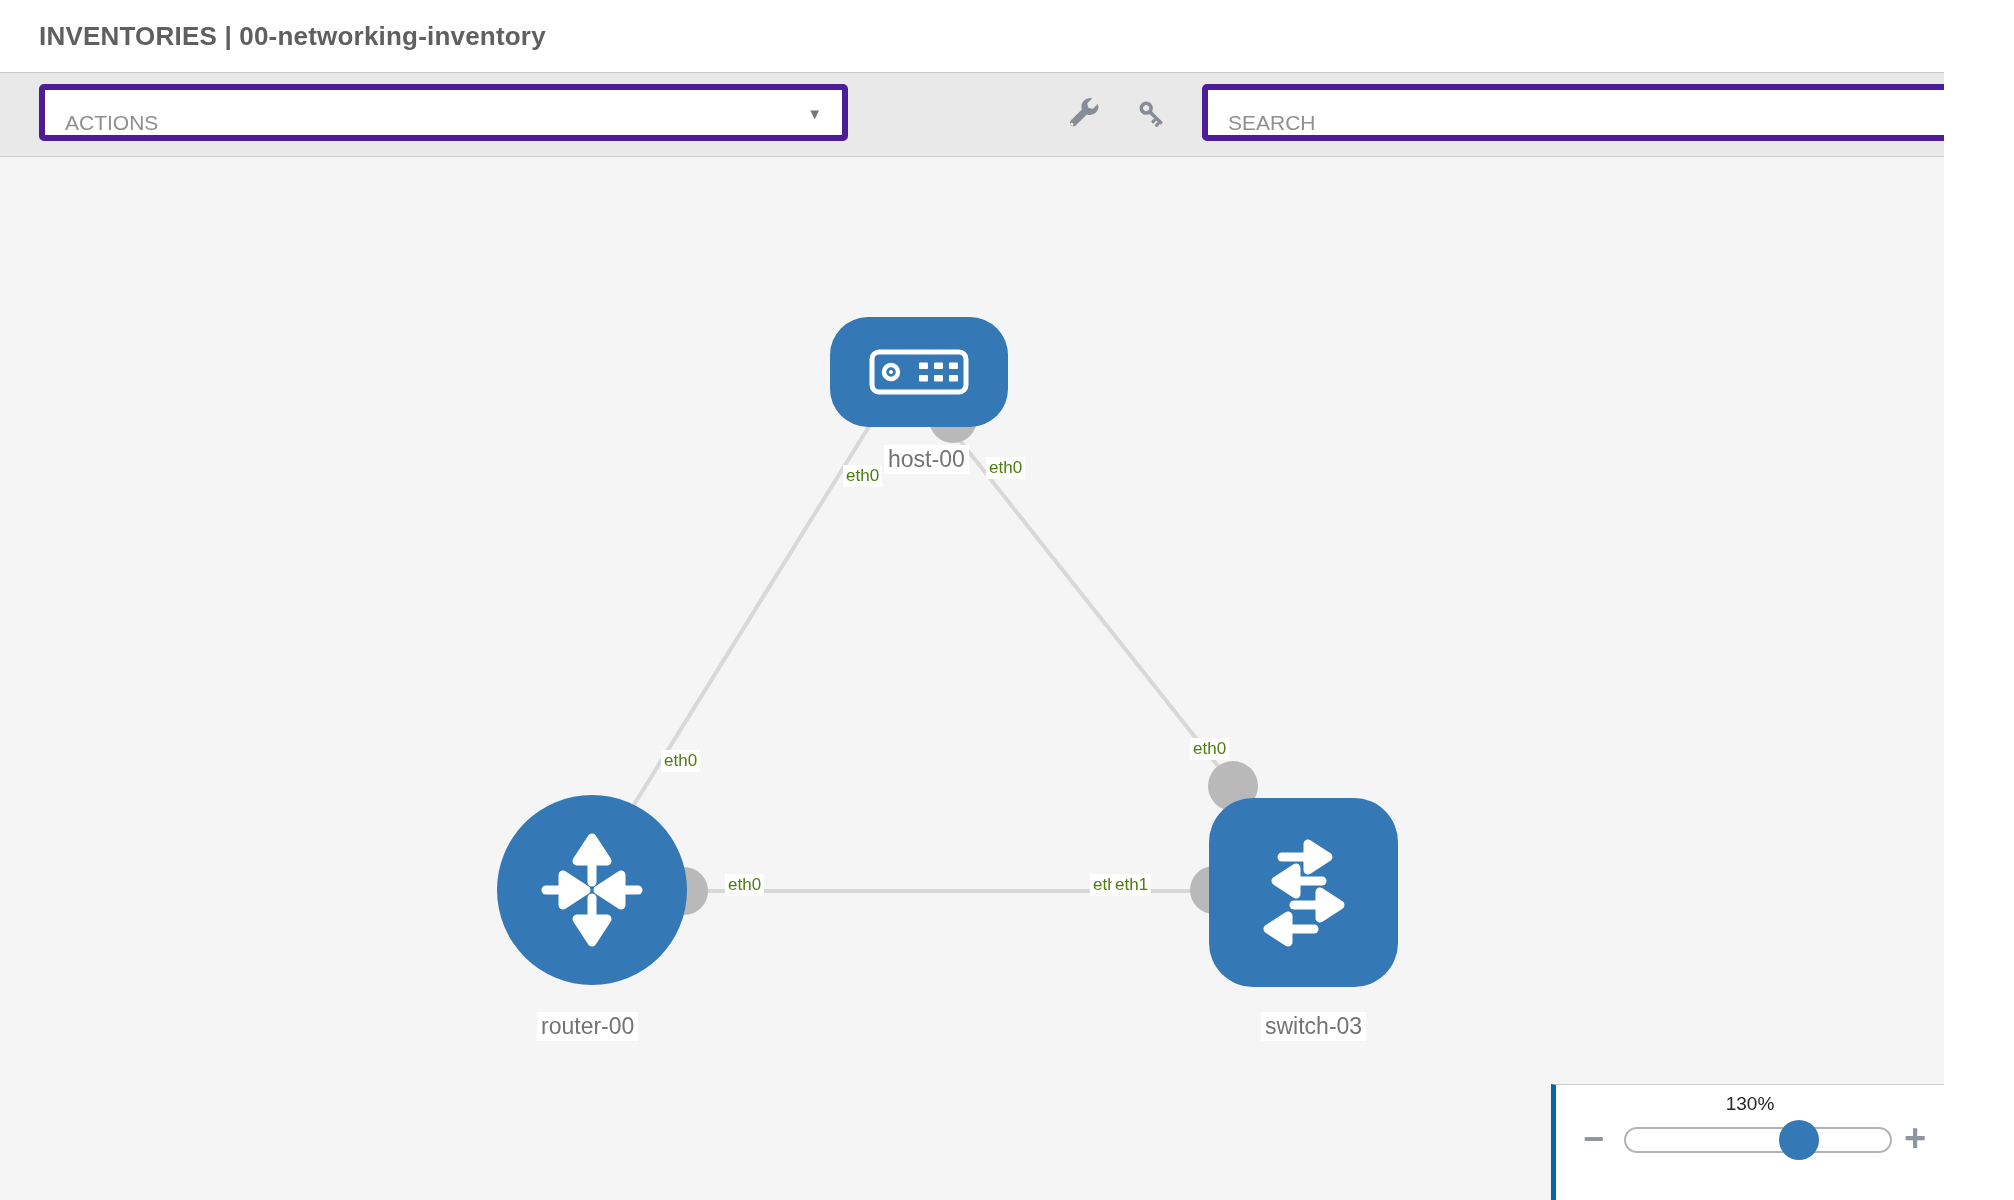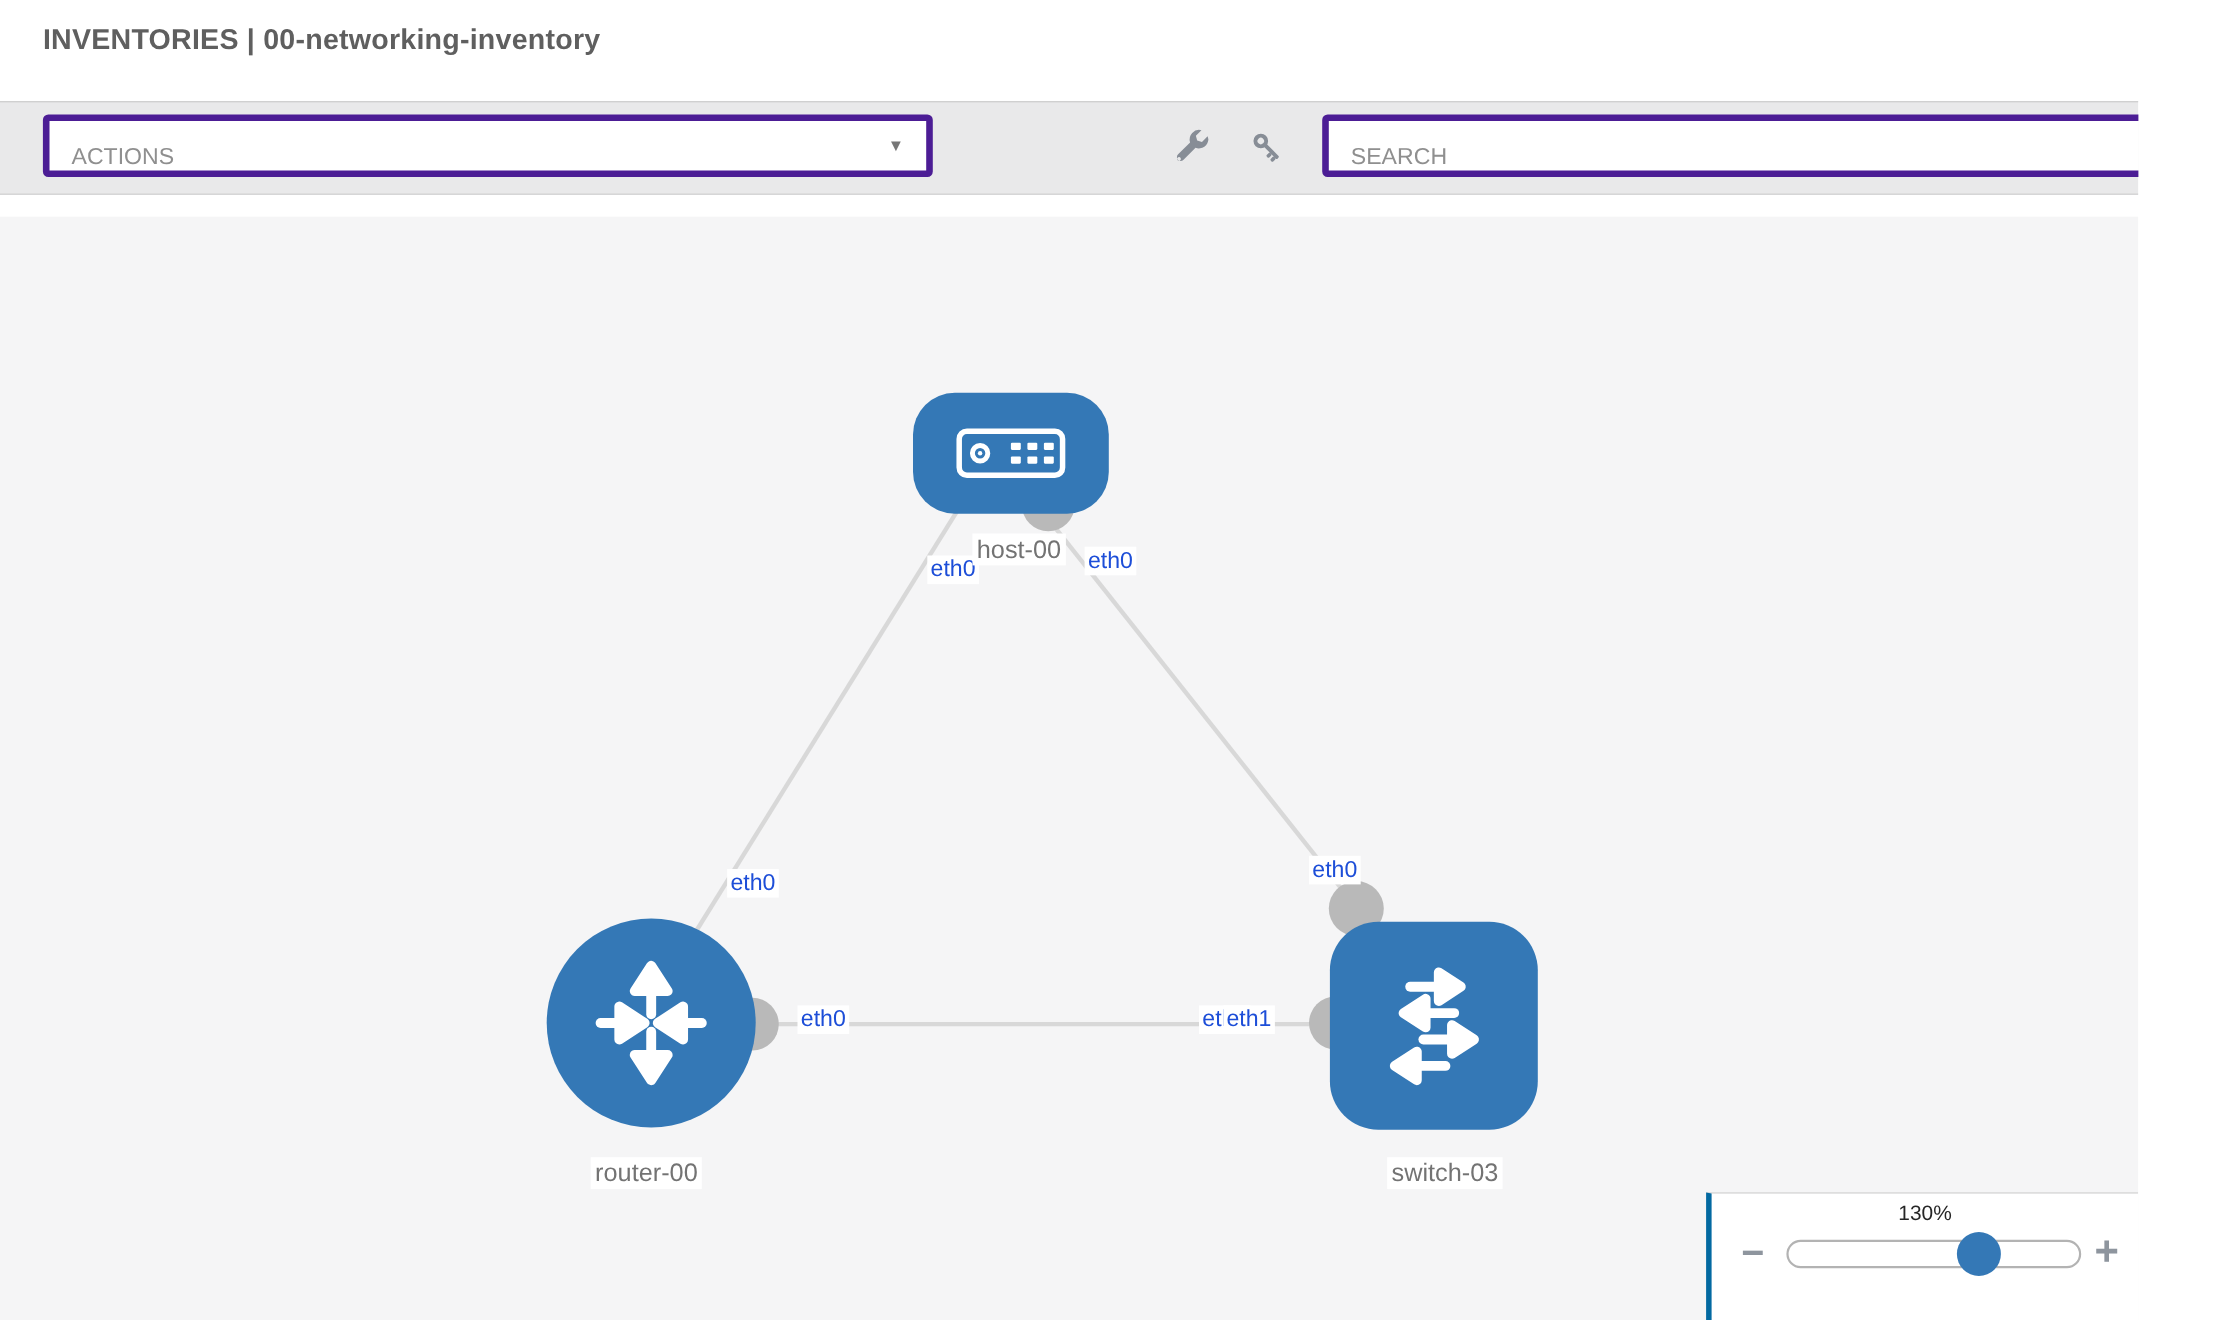--- a/index.html
+++ b/index.html
@@ -1,19 +1,19 @@
 <!DOCTYPE html>
 <html><head>
 <meta charset="utf-8">
 <style>
   html,body { margin:0; padding:0; background:#ffffff; }
   .app {
     position:relative; width:1944px; height:1200px; overflow:hidden;
     font-family:"Liberation Sans", sans-serif; background:#ffffff;
-    display:flex; flex-direction:column;gap:20px;
+    display:flex; flex-direction:column;
   }
 
   
   .titlebar { position:relative; height:72px; flex:0 0 auto; background:#ffffff; }
   .page-title {
     position:absolute; left:39px; top:50%; transform:translateY(-50%);
     font-size:26px; font-weight:bold; color:#5f5f5f; letter-spacing:0.2px; white-space:nowrap;
   }
   .close-btn {
     position:absolute; left:1944px; top:18px; width:33px; height:33px; border-radius:50%;
@@ -53,22 +53,22 @@
   .node-host   { left:830px;  top:160px; width:178px; height:110px; border-radius:38px; }
   .node-router { left:497px;  top:638px; width:190px; height:190px; border-radius:50%; }
   .node-switch { left:1209px; top:641px; width:189px; height:189px; border-radius:44px; }
   .node svg { display:block; }
 
   .node-label {
     position:absolute; background:#ffffff; color:#737373;
     font-size:23px; padding:1px 4px; white-space:nowrap; z-index:5;
   }
   .iface-label {
-    position:absolute; background:#ffffff; color:#1d4ed8;
-    font-size:21px; padding:1px 3px; white-space:nowrap; z-index:4;
+    position:absolute; background:#ffffff; color:#4d7c0f;
+    font-size:17px; padding:1px 3px; white-space:nowrap; z-index:4;
   }
   .lbl-host        { left:884px;  top:288px; }
   .lbl-router      { left:537px;  top:855px; }
   .lbl-switch      { left:1261px; top:855px; }
   .if-host-left    { left:843px;  top:308px; }
   .if-host-right   { left:986px;  top:300px; }
   .if-router-top   { left:661px;  top:593px; }
   .if-switch-top   { left:1190px; top:581px; }
   .if-router-right { left:725px;  top:717px; }
   .if-switch-left-under { left:1090px; top:717px; z-index:3; }

